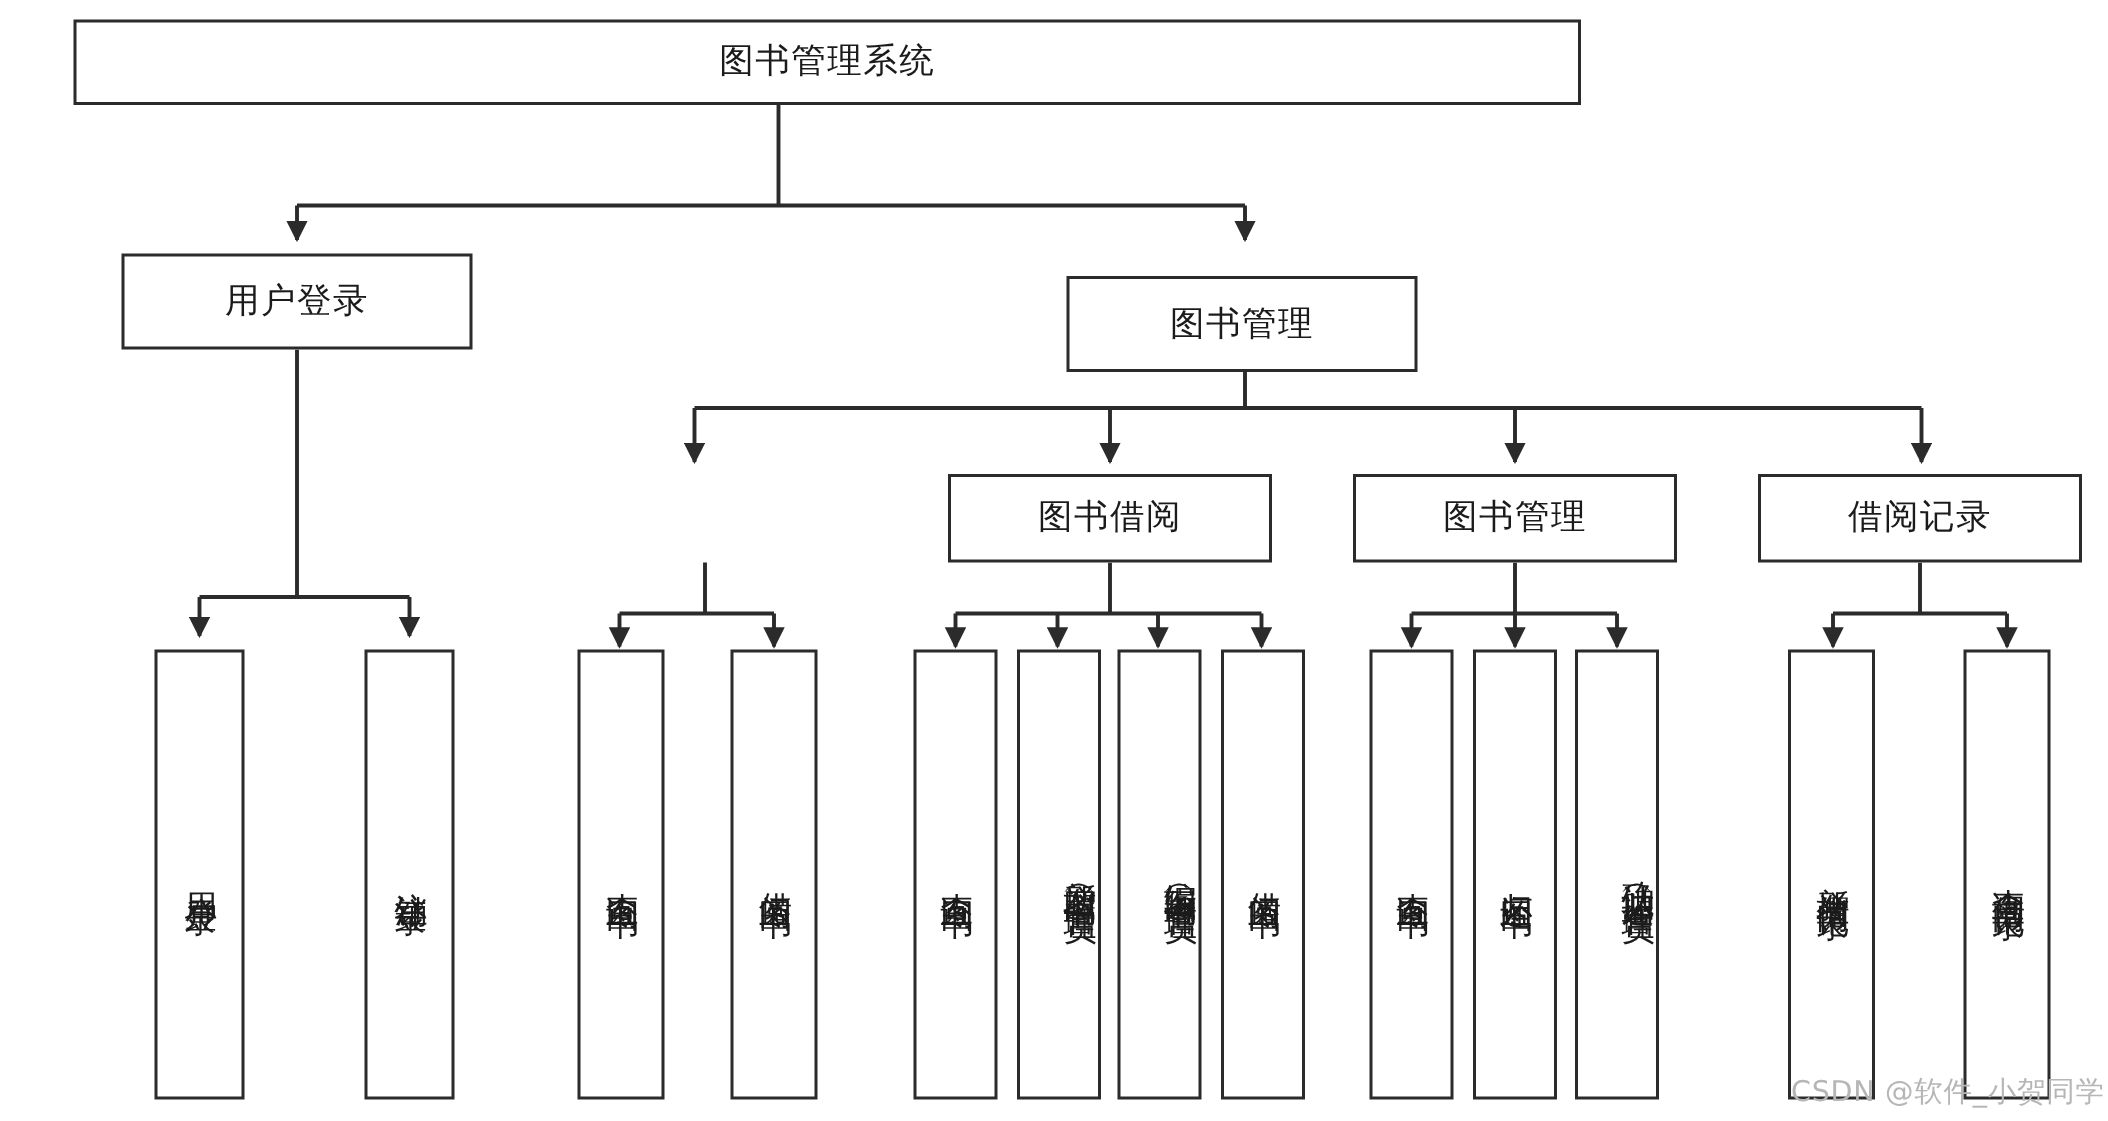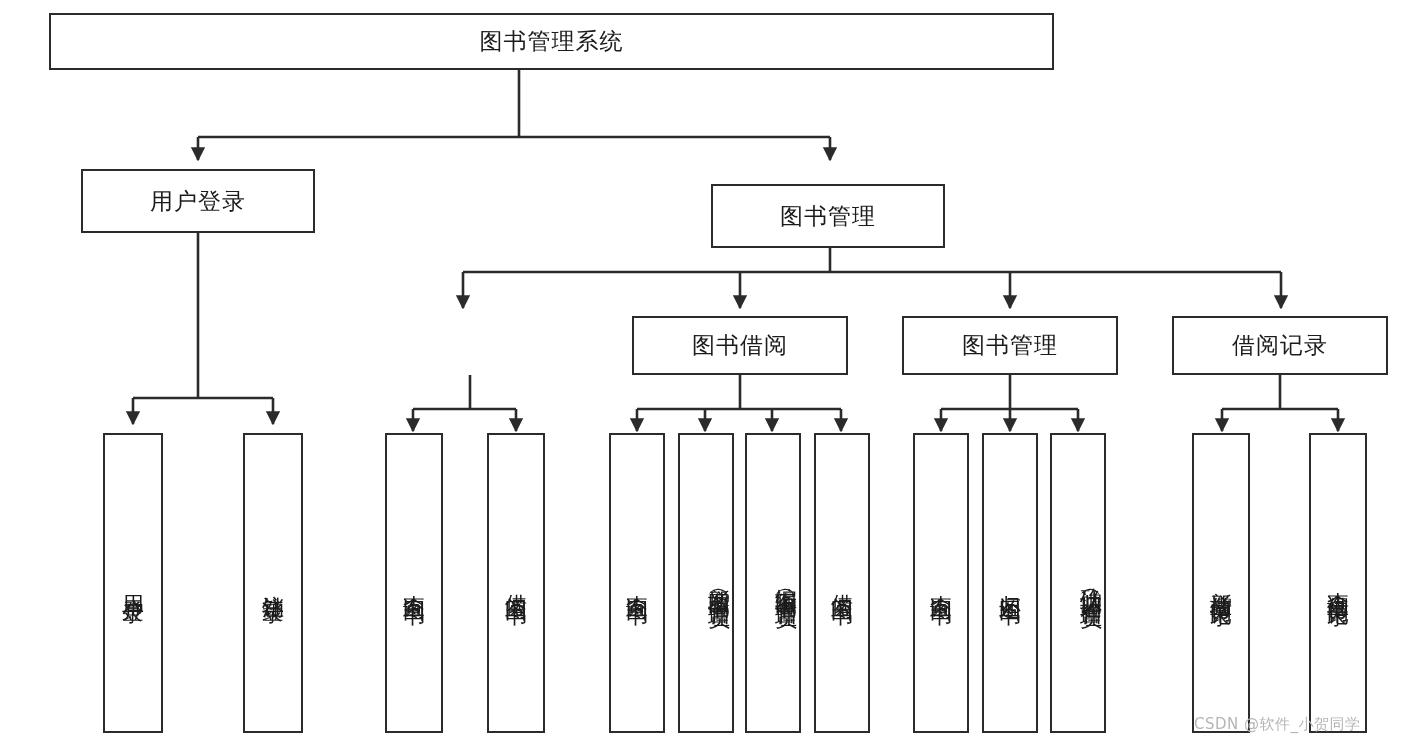--- a/index.html
+++ b/index.html
@@ -59,21 +59,21 @@
     letter-spacing: 3px;
     white-space: nowrap;
     text-align: center;
   }
   .node.v.toptext {
     align-items: flex-start;
     justify-content: center;
   }
   .watermark {
     position: absolute;
-    font-size: 15px;
+    font-size: 19px;
     color: #b6b6b6;
     white-space: nowrap;
     letter-spacing: 0.5px;
     text-align: center;
   }
 </style>
 </head>
 <body>
 
 <div id="canvas">

